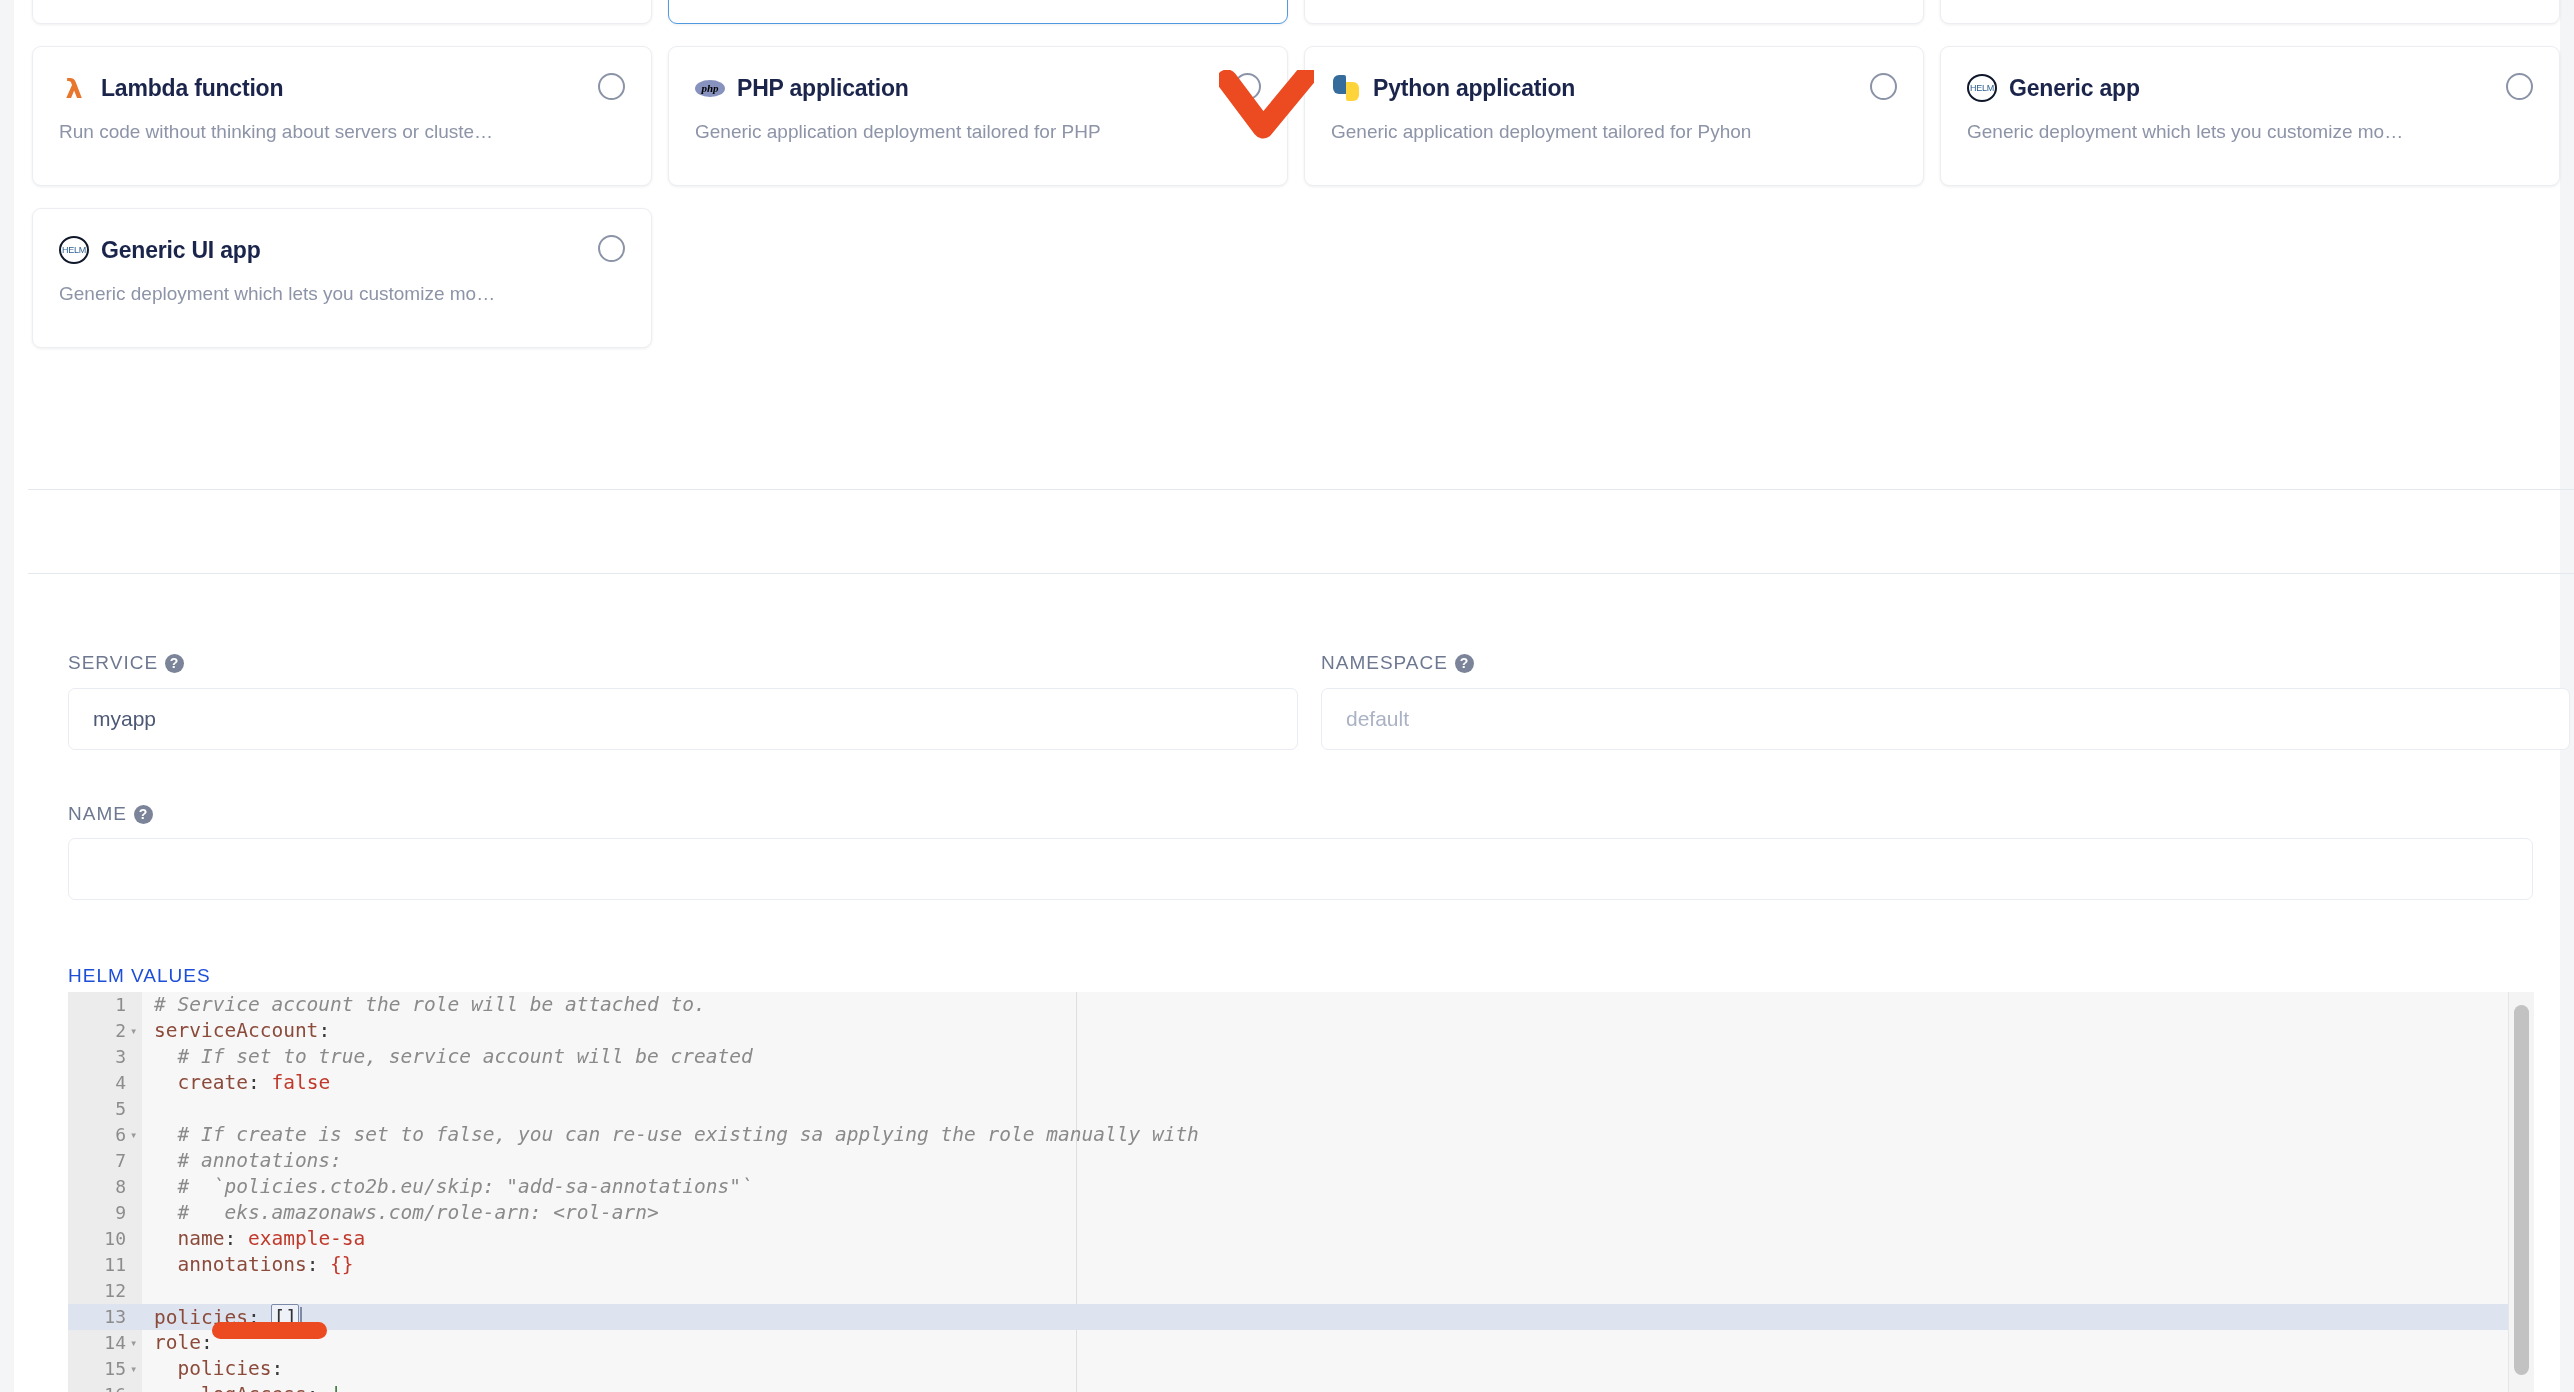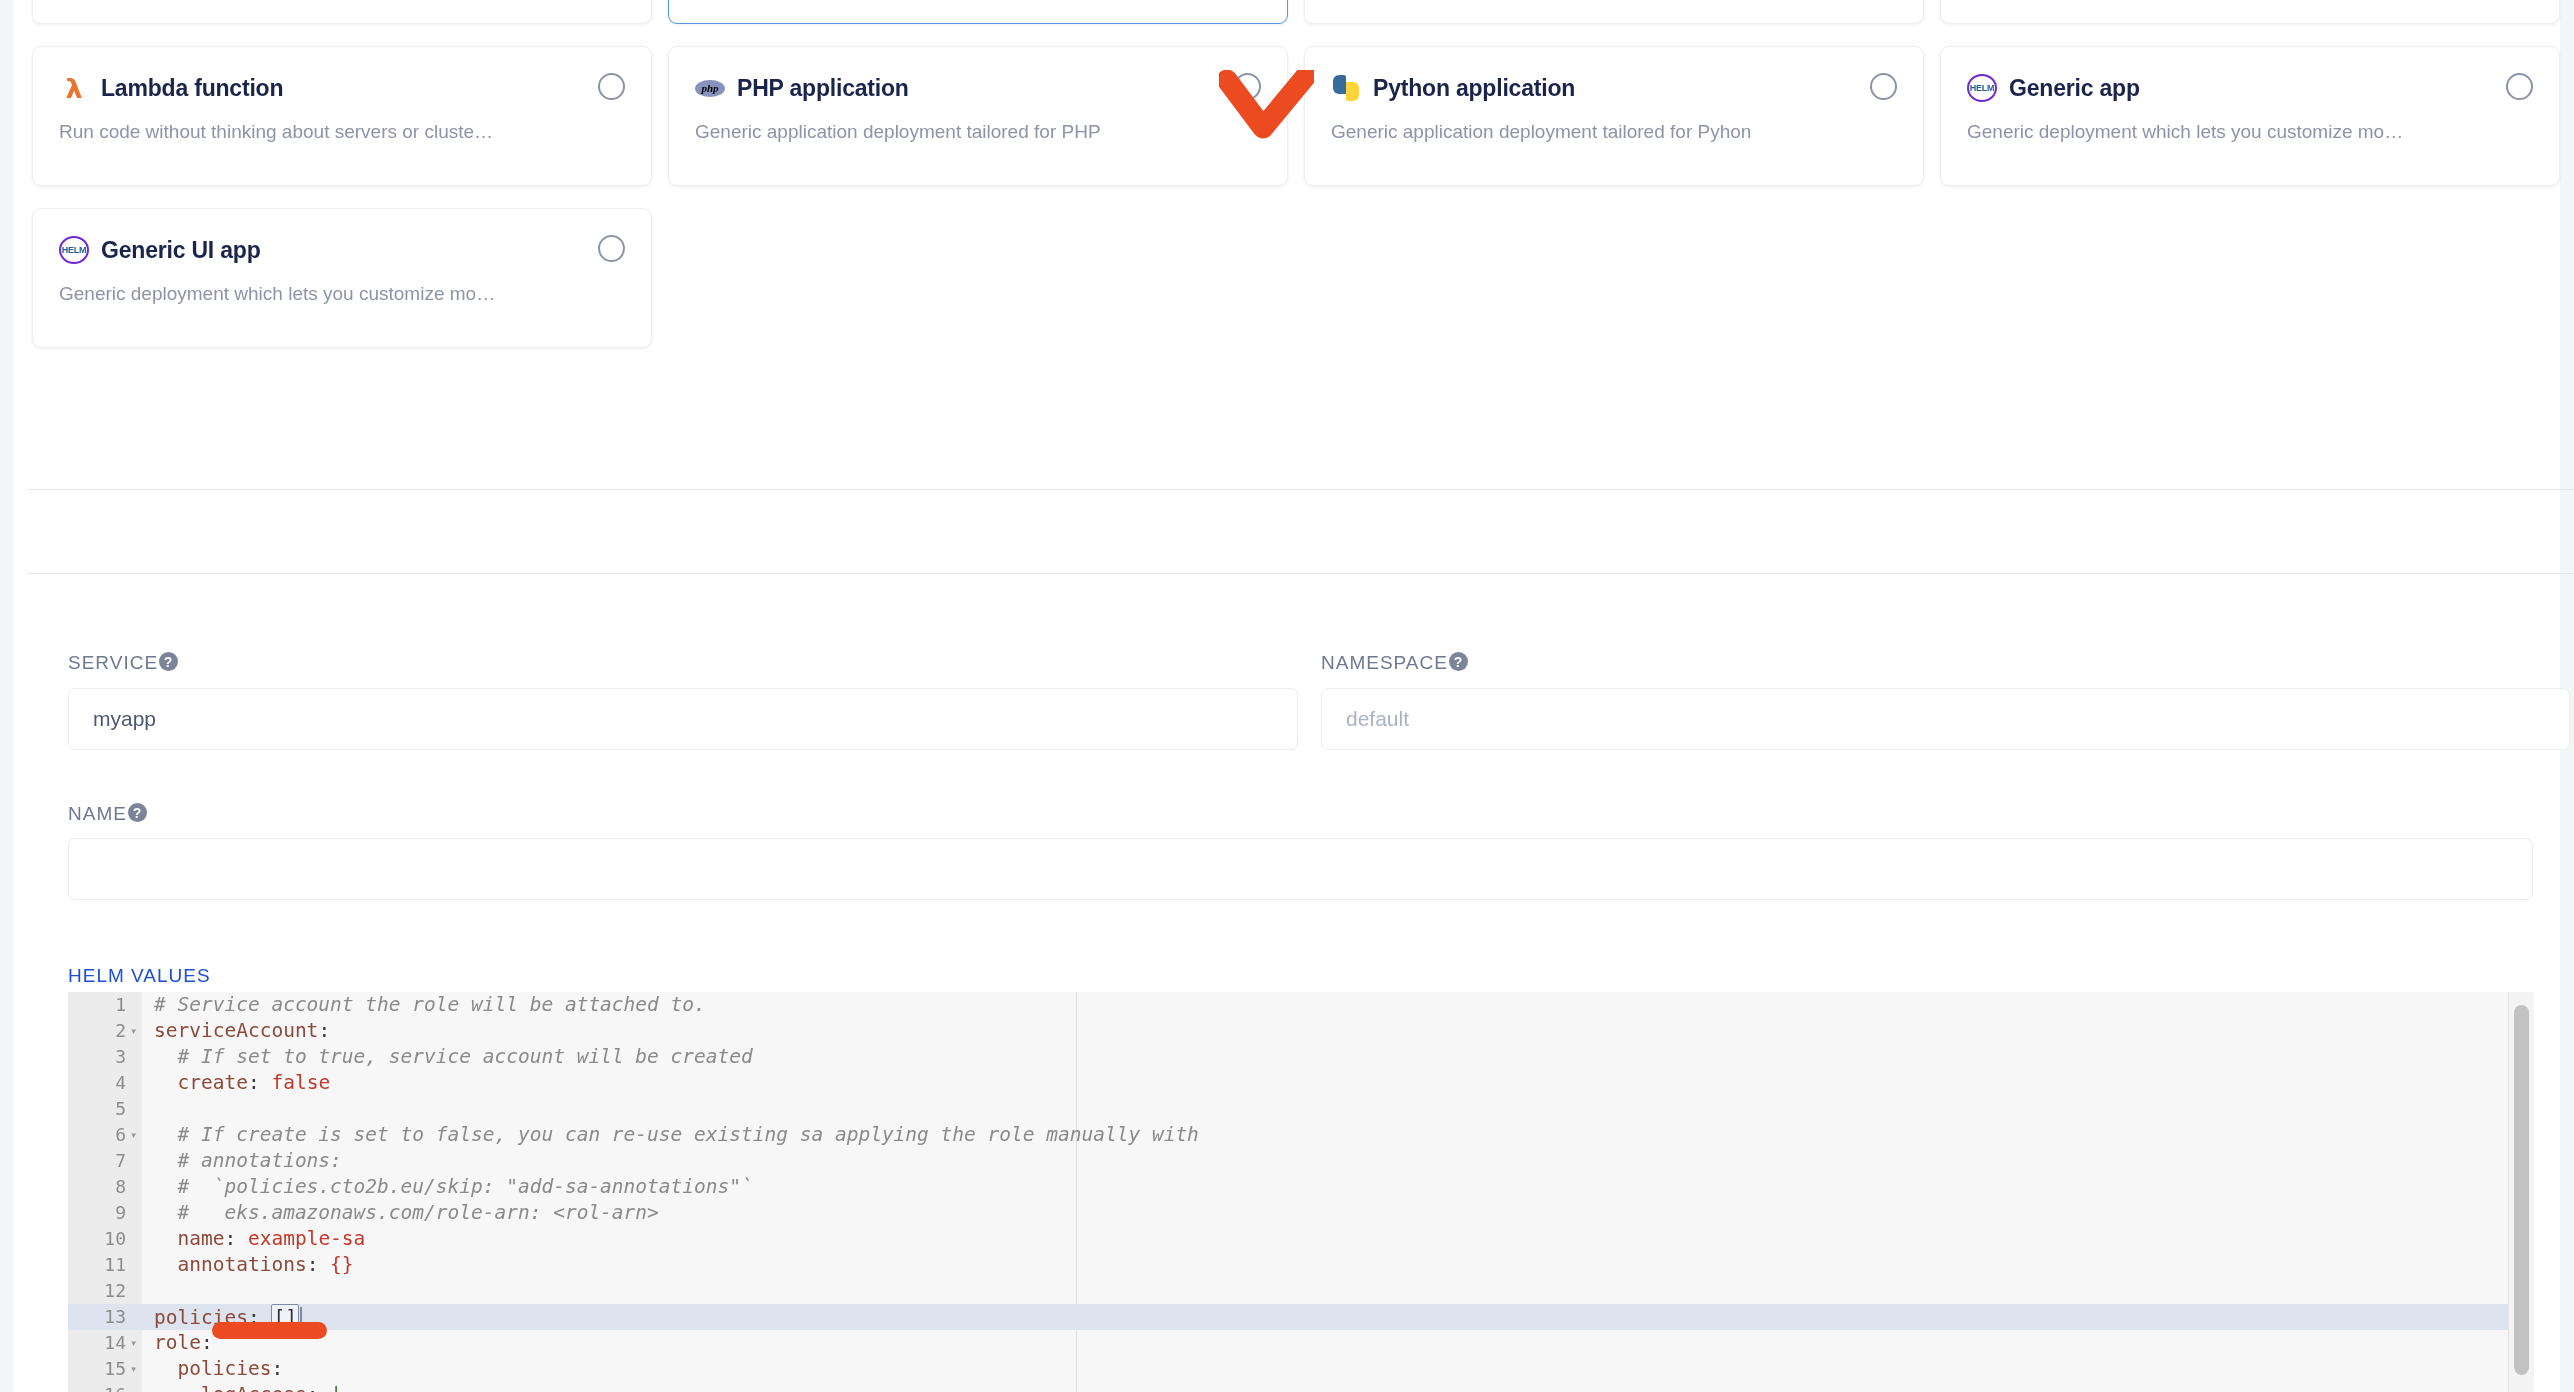--- a/index.html
+++ b/index.html
@@ -89,22 +89,22 @@
   }
   .py-ico { position: relative; width: 26px; height: 26px; }
   .py-ico i {
     position: absolute; width: 13px; height: 19px; display: block;
   }
   .py-ico i.b { left: 0; top: 0; background: #366c9b; border-radius: 6px 2px 0 6px; }
   .py-ico i.y { right: 0; bottom: 0; background: #ffd43b; border-radius: 0 6px 6px 2px; }
   .helm-ico {
     width: 30px; height: 28px;
     display:flex; align-items:center; justify-content:center;
-    font-size: 9px; font-weight: 700; color: #2b5f8e;
-    border: 2px solid #6d28d9; border-radius: 50%;
+    font-size: 9px; font-weight: 400; color: #2b5f8e;
+    border: 2px solid #0f172a; border-radius: 50%;
     letter-spacing: -.3px;
   }
 
   
   .ann-check {
     position: absolute;
     left: 1205px; top: 70px;
     width: 95px; height: 70px;
     pointer-events: none;
     z-index: 40;
@@ -144,21 +144,21 @@
     position: absolute; right: 42px; top: 30px;
     width: 24px; height: 24px;
   }
 
   
   .field-label {
     position: absolute;
     font-size: 19px;
     letter-spacing: 1px;
     color: #6e7891;
-    display: flex; align-items: flex-start; gap: 1px;
+    display: flex; align-items: center; gap: 7px;
   }
   .help-dot {
     width: 19px; height: 19px; border-radius: 50%;
     background: #7b8499; color: #fff;
     font-size: 14px; font-weight: 700;
     display: flex; align-items: center; justify-content: center;
     line-height: 1;
   }
   .input-box {
     position: absolute;

